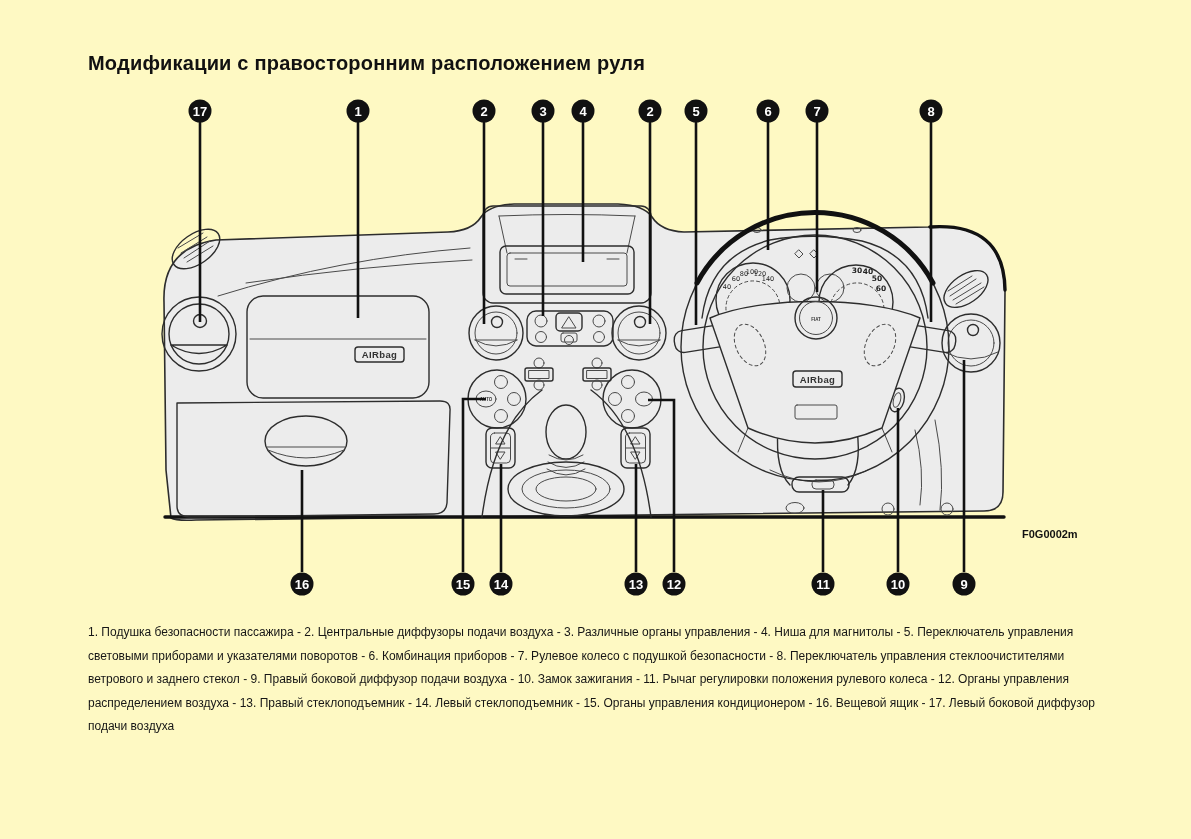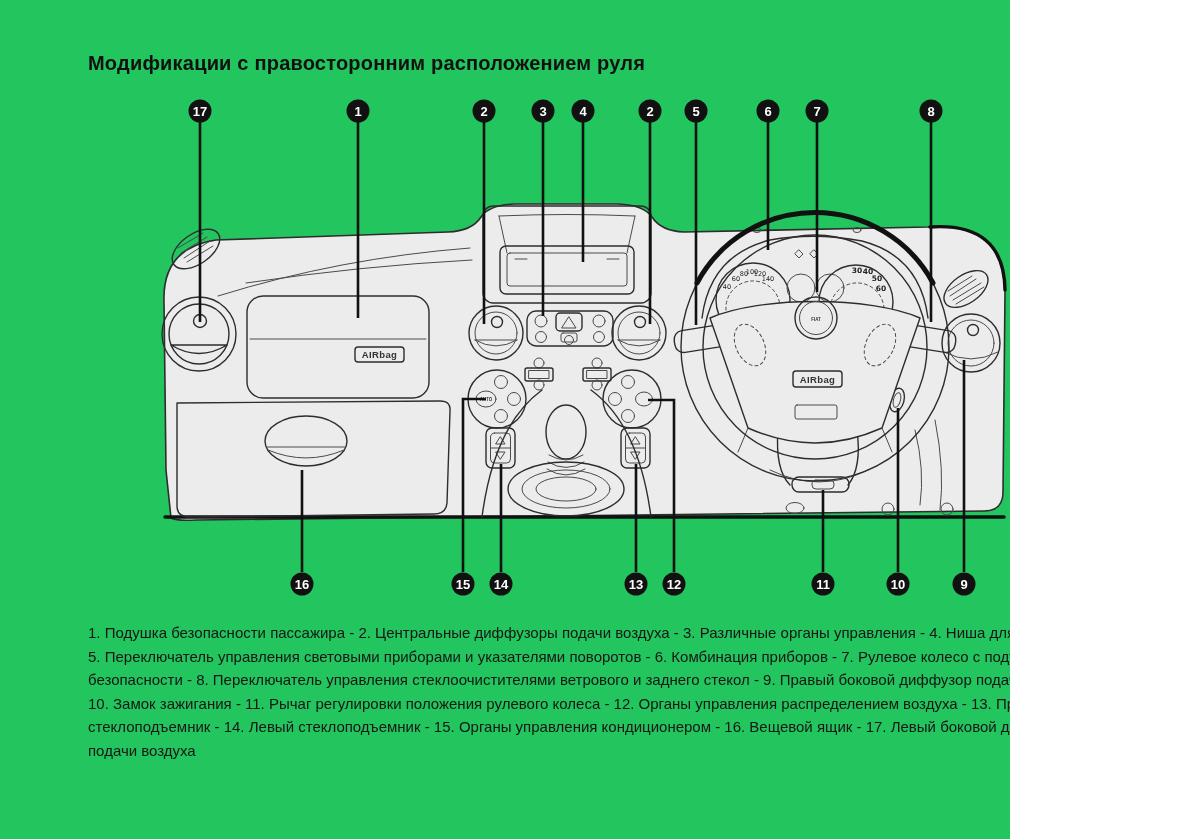--- a/index.html
+++ b/index.html
@@ -1,26 +1,26 @@
 <!DOCTYPE html>
 <html><head>
 <meta charset="utf-8">
 <style>
   html,body{margin:0;padding:0;background:#fff;}
   .page{
-    position:relative;width:1010px;height:839px;background:#22c55e;overflow:hidden;
+    position:relative;width:1191px;height:839px;background:#fef9c3;overflow:hidden;
     font-family:"Liberation Sans",sans-serif;color:#1a1a1a;
   }
   .title{
     position:absolute;left:88px;top:52px;margin:0;
     font-size:20px;font-weight:bold;letter-spacing:.2px;color:#111;
   }
   .legend{
     position:absolute;left:88px;top:621px;width:1020px;margin:0;
-    font-size:15px;line-height:23.5px;color:#161616;text-align:left;
+    font-size:12px;line-height:23.5px;color:#161616;text-align:left;
   }
   svg.diagram{position:absolute;left:0;top:0;}
   
   .ln{fill:none;stroke:#2d2d2d;stroke-width:1.4;stroke-linecap:round;stroke-linejoin:round;}
   .thin{stroke-width:1;stroke:#4a4a4a;}
   .thick{stroke-width:3.4;stroke:#111;}
   .body{fill:#ececec;stroke:#2d2d2d;stroke-width:1.6;stroke-linejoin:round;}
   .pad{fill:#ececec;}
   .dashed{stroke-dasharray:3 3;}
   .leader{fill:none;stroke:#111;stroke-width:2.6;}

